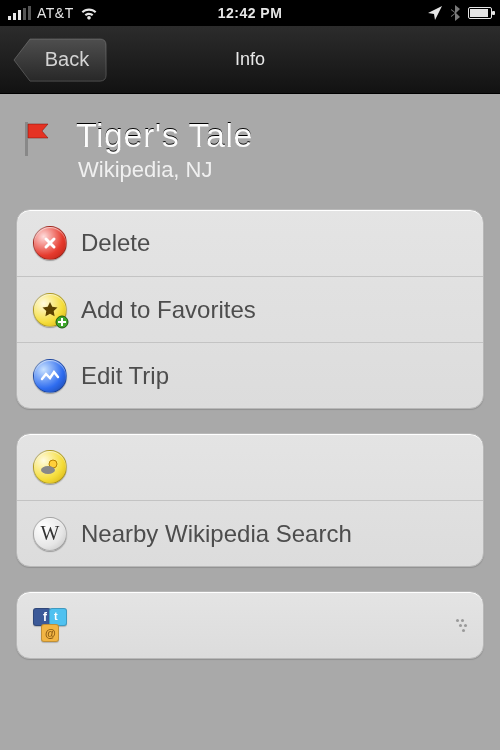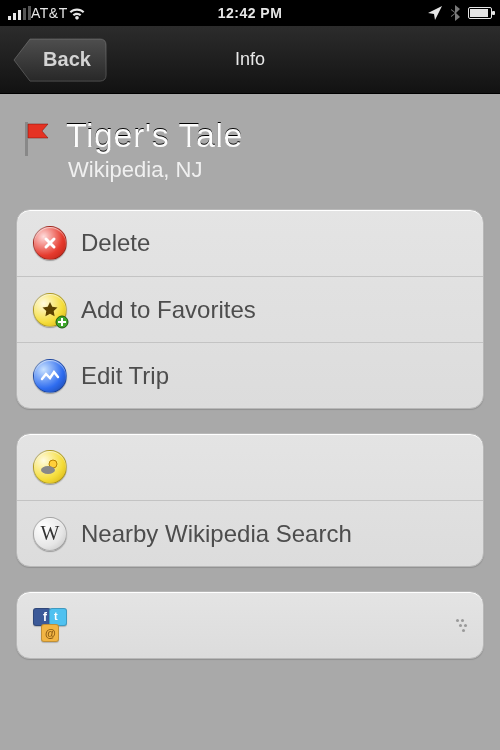--- a/index.html
+++ b/index.html
@@ -19,21 +19,21 @@
   .status-bar {
     height: 26px;
     background: #000;
     display: flex;
     align-items: center;
     color: #e6e6e6;
     font-size: 14px;
     padding: 0 8px;
     letter-spacing: 0.5px;
   }
-  .status-left { display: flex; align-items: center; flex: 1; }
+  .status-left { display: flex; align-items: center; gap: 6px; flex: 1; }
   .status-center { flex: 0 0 auto; font-weight: 600; }
   .status-right { display: flex; align-items: center; justify-content: flex-end; gap: 8px; flex: 1; }
   .sig-bars { display: flex; align-items: flex-end; gap: 2px; height: 14px; }
   .sig-bars span { width: 3px; background: #e6e6e6; }
   .sig-bars span:nth-child(1){height:4px}
   .sig-bars span:nth-child(2){height:7px}
   .sig-bars span:nth-child(3){height:10px}
   .sig-bars span:nth-child(4){height:12px}
   .sig-bars span:nth-child(5){height:14px; background:#555}
   .sig-bars span.dim{background:#555}
@@ -60,42 +60,41 @@
     font-size: 18px;
     font-weight: 500;
     pointer-events: none;
   }
   .back-btn {
     margin-left: 12px;
     position: relative;
     height: 46px;
     width: 96px;
     cursor: pointer;
-    font-weight: bold;
   }
   .back-btn svg { position:absolute; inset:0; }
   .back-btn-label {
     position: absolute;
     left: 22px; right: 0; top: 0; bottom: 0;
     display: flex; align-items: center; justify-content: center;
     color: #d4d4d4;
     font-size: 20px;
     padding-right: 8px;
   }
 
   
   .content {
     flex: 1;
     padding: 22px 16px 0 16px;
     overflow: hidden;
   }
   .place-header {
     display: flex;
     align-items: flex-start;
-    gap: 14px;
+    gap: 24px;
     margin-bottom: 26px;
     margin-left: 6px;
   }
   .place-titles { display:flex; flex-direction:column; }
   .place-title {
     color: #fcfcfc;
     font-size: 34px;
     font-weight: 500;
     text-shadow: 0 -1px 0 #000;
     letter-spacing: 0.5px;

